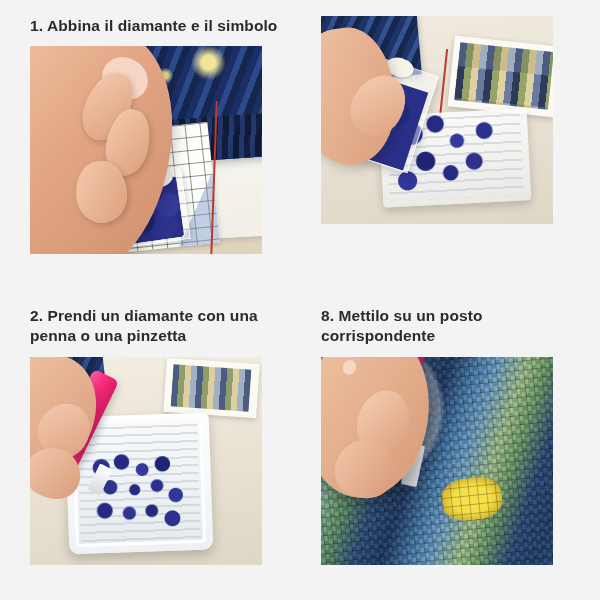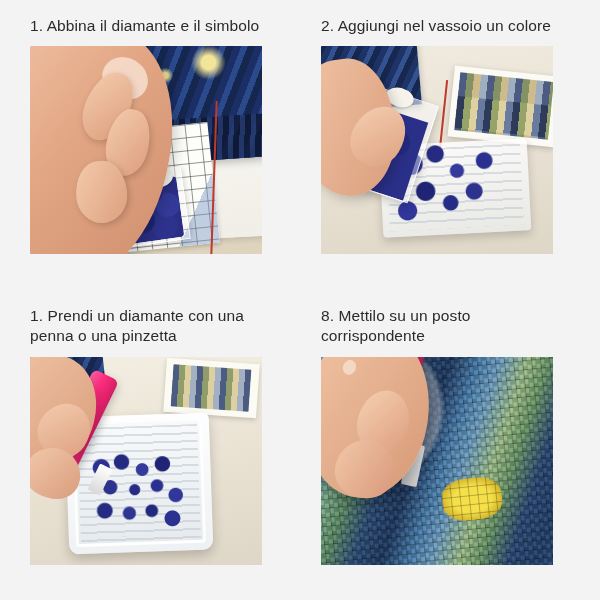--- a/index.html
+++ b/index.html
@@ -37,21 +37,21 @@
     align-items: flex-start;
     box-sizing: border-box;
   }
   .step-caption {
     font-size: 15.5px;
     line-height: 1.32;
     color: #2b2b2b;
     letter-spacing: 0.1px;
     margin: 0 0 10px 16px;
     max-width: 250px;
-    font-weight: 400;
+    font-weight: 700;
   }
   .photo {
     position: relative;
     width: 232px;
     height: 208px;
     margin-left: 16px;
     overflow: hidden;
     background: #cfc9bd;
     border-radius: 1px;
   }
@@ -451,21 +451,20 @@
             <div class="p1-nail"></div>
           </div>
           <div class="p1-finger p1-f1"></div>
           <div class="p1-finger p1-f2"></div>
           <div class="p1-finger p1-f3"></div>
         </div>
       </div>
     </div>
 
     <div class="step">
-      <div class="step-caption">2. Aggiungi nel vassoio un colore</div>
       <div class="photo">
         <div class="photo-inner">
           <div class="p2-bg"></div>
           <div class="p2-canvas"></div>
           <div class="p2-chart">
             <div class="sw"></div>
             <div class="sw2"></div>
           </div>
           <div class="p2-redline"></div>
           <div class="p2-tray">
@@ -476,21 +475,21 @@
             <div class="fill"></div>
           </div>
           <div class="p2-tag"></div>
           <div class="p2-hand"></div>
           <div class="p2-thumb"></div>
         </div>
       </div>
     </div>
 
     <div class="step">
-      <div class="step-caption">1. Prendi un diamante con una penna o una pinzetta</div>
+      <div class="step-caption">2. Prendi un diamante con una penna o una pinzetta</div>
       <div class="photo">
         <div class="photo-inner">
           <div class="p3-bg"></div>
           <div class="p3-canvas"></div>
           <div class="p3-chart">
             <div class="sw"></div>
           </div>
           <div class="p3-tray">
             <div class="rim"></div>
             <div class="grooves"></div>

